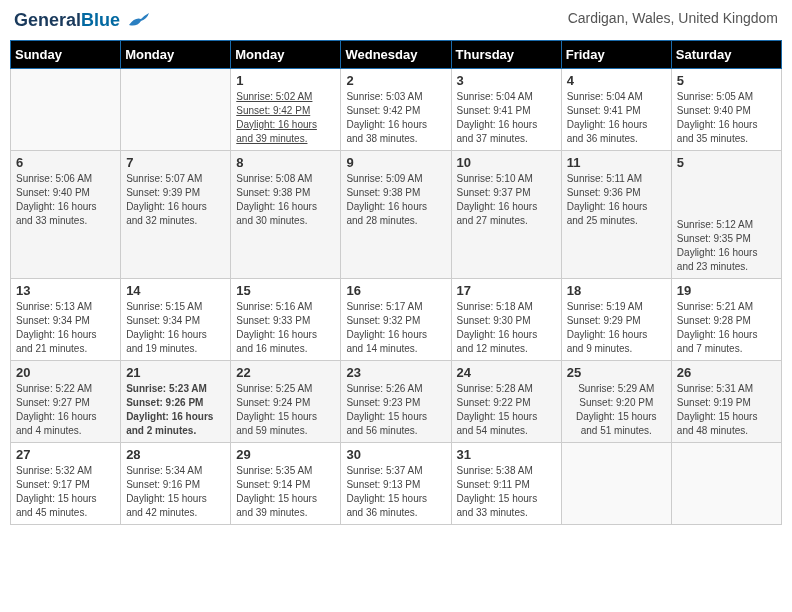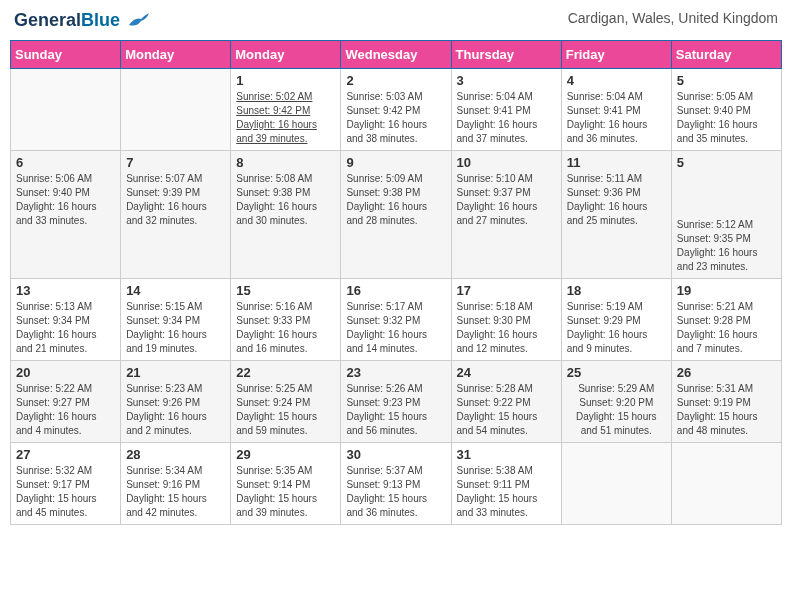--- a/index.html
+++ b/index.html
@@ -34,21 +34,21 @@
     .location {
       font-size: 14px;
       color: #555;
     }
     .calendar {
       width: 100%;
       border-collapse: collapse;
       border: 1px solid #ccc;
     }
     .calendar th {
-      background: #ec4899;
+      background: #000000;
       color: #fff;
       font-size: 13px;
       font-weight: bold;
       padding: 6px 4px;
       text-align: left;
       border: 1px solid #1a6aaa;
       margin-top: 36px;
     }
     .calendar td {
       vertical-align: top;
@@ -258,21 +258,21 @@
       <tr>
         <td>
           <span class="day-number">20</span>
           <div class="day-info" style="white-space: pre-line;">Sunrise: 5:22 AM
 Sunset: 9:27 PM
 Daylight: 16 hours
 and 4 minutes.</div>
         </td>
         <td>
           <span class="day-number">21</span>
-          <div class="day-info" style="white-space: pre-line;">Sunrise: 5:23 AM
+          <div class="day-info" style="white-space: pre-line; font-weight: bold;">Sunrise: 5:23 AM
 Sunset: 9:26 PM
 Daylight: 16 hours
 and 2 minutes.</div>
         </td>
         <td>
           <span class="day-number">22</span>
           <div class="day-info" style="white-space: pre-line;">Sunrise: 5:25 AM
 Sunset: 9:24 PM
 Daylight: 15 hours
 and 59 minutes.</div>

